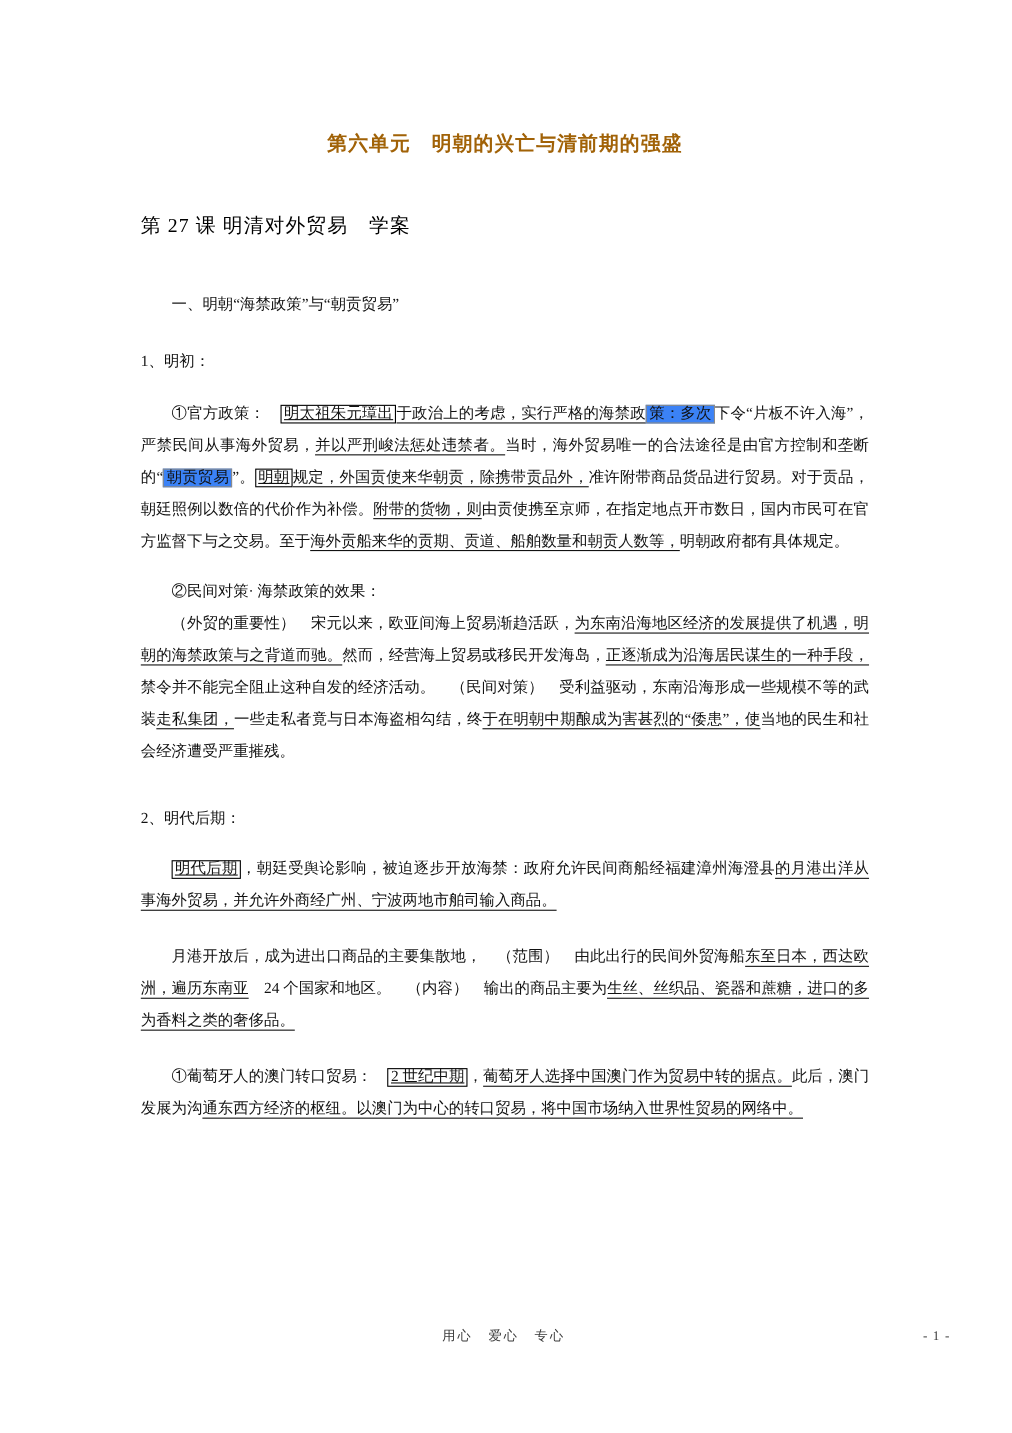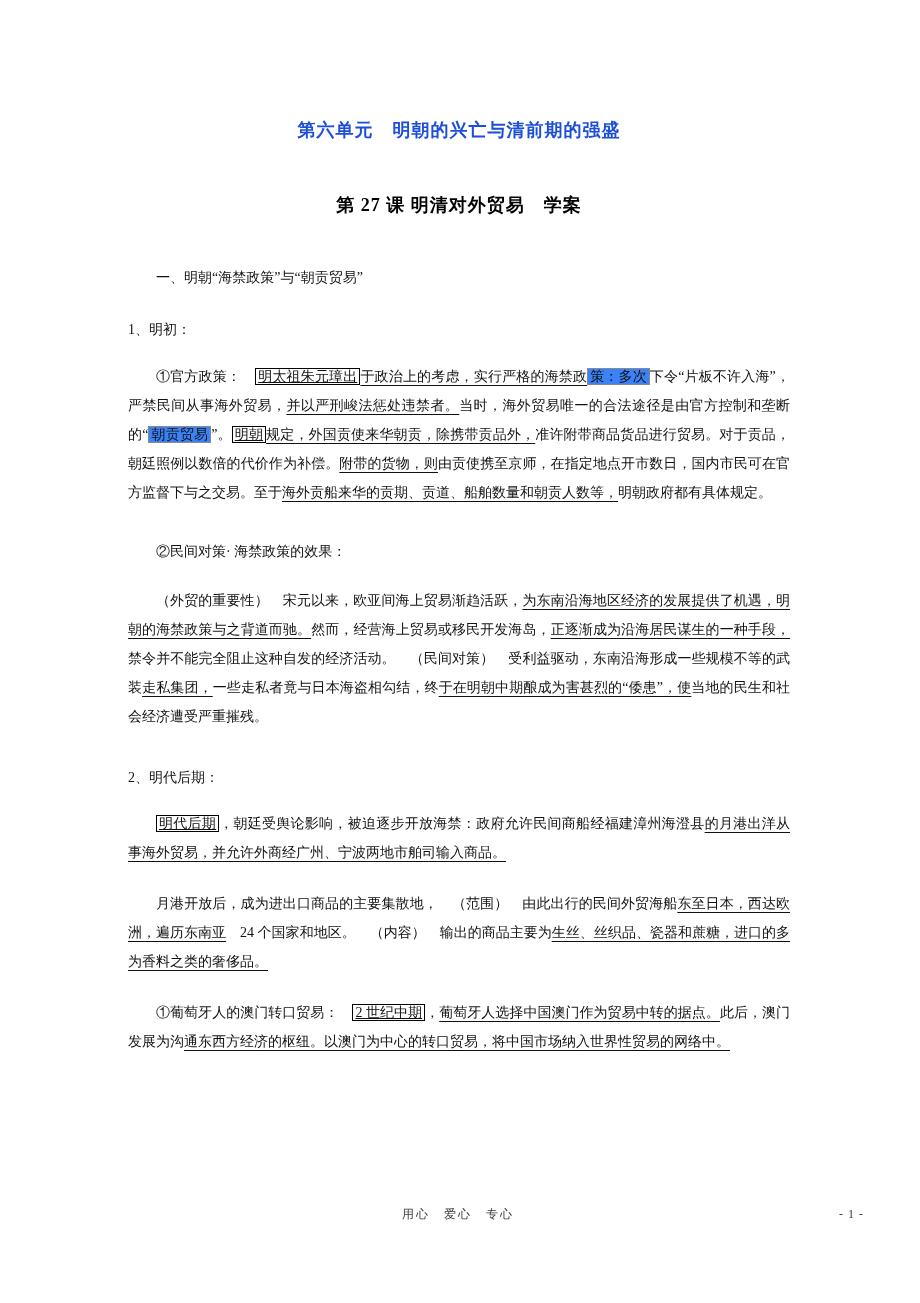--- a/index.html
+++ b/index.html
@@ -9,39 +9,39 @@
     width:920px;
     height:1303px;
     background:#ffffff;
     color:#111;
     font-family:"Liberation Serif", serif;
     overflow:hidden;
   }
   .content { padding:118px 130px 0 128px; }
   .title-unit {
     font-size:18px; font-weight:700; text-align:center;
-    line-height:24px; letter-spacing:1px; color:#1d4ed8;
+    line-height:24px; letter-spacing:1px; color:#a16207;
   }
   .title-lesson {
     margin-top:51px;
-    font-size:18px; font-weight:700; text-align:center;
+    font-size:18px; font-weight:400; text-align:left;
     line-height:24px; letter-spacing:1px; color:#000;
   }
   p.body {
     font-size:14px;
     line-height:29px;
     text-align:justify;
     color:#111;
   }
   .indent { text-indent:2em; }
   .sec        { margin-top:46px; }
   .i1         { margin-top:23px; }
   .p-official { margin-top:18px; }
-  .i2         { margin-top:30px; }
-  .p-folk     { margin-top:20px; }
+  .i2         { margin-top:17px; }
+  .p-folk     { }
   .i3         { margin-top:32px; }
   .p-late     { margin-top:17px; }
   .p-yuegang  { margin-top:22px; }
   .p-global   { margin-top:21px; }
   .p-portugal { margin-top:22px; }
   .u { text-decoration:underline; text-underline-offset:4px; text-decoration-thickness:1px; }
   .box { border:1px solid #000; padding:0 2px;text-decoration:underline; }
   .shade { background:#3b82f6; border:1px solid #8a8a8a; padding:0 2px; }
   .footer {
     position:absolute; top:1206px; left:0; width:100%;

